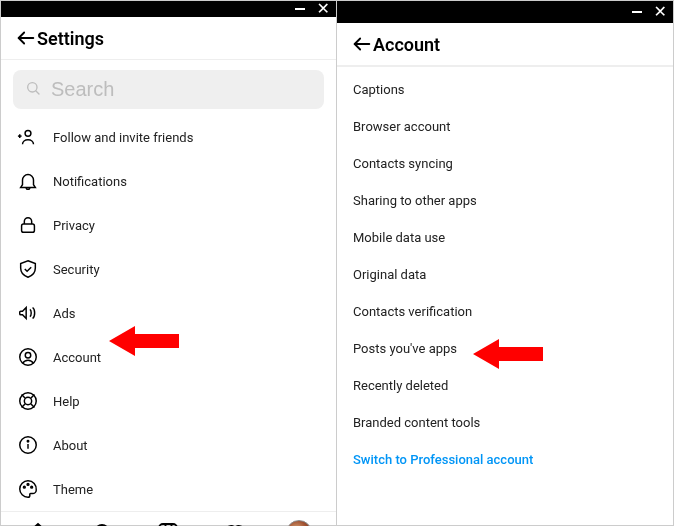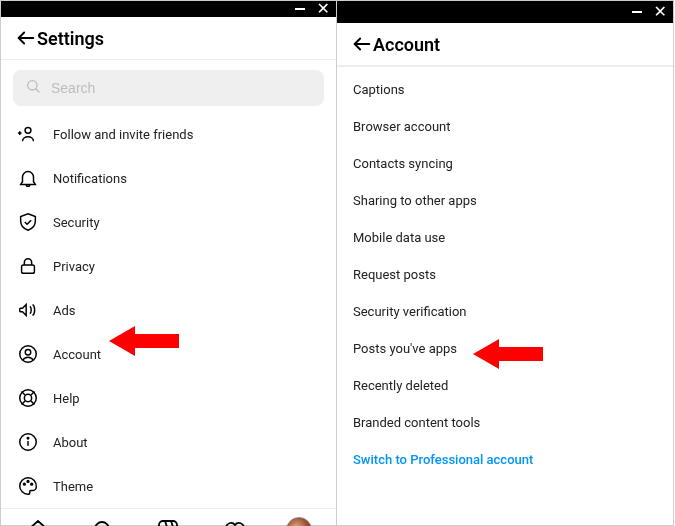--- a/index.html
+++ b/index.html
@@ -61,21 +61,21 @@
     align-items: center;
     padding: 8px 12px;
     gap: 10px;
     color: #8e8e8e;
     font-size: 15px;
   }
   .search-box input {
     border: none;
     background: transparent;
     outline: none;
-    font-size: 14px;
+    font-size: 20px;
     color: #333;
     flex: 1;
   }
   .search-box input::placeholder { color: #bdbdbd; }
   .list {
     display: flex;
     flex-direction: column;
   }
   .row {
     display: flex;
@@ -158,34 +158,34 @@
           <svg width="22" height="22" viewBox="0 0 24 24" fill="none" stroke="#000" stroke-width="1.6">
             <path d="M18 16v-5a6 6 0 10-12 0v5l-2 3h16z"></path>
             <path d="M10 19a2 2 0 004 0"></path>
           </svg>
         </span>
       <span class="label">Notifications</span>
     </div>
     <div class="row">
       <span class="icon">
           <svg width="22" height="22" viewBox="0 0 24 24" fill="none" stroke="#000" stroke-width="1.6">
+            <rect x="5" y="11" width="14" height="9" rx="2"></rect>
+            <path d="M8 11V8a4 4 0 018 0v3"></path>
+          </svg>
+        </span>
+      <span class="label">Privacy</span>
+    </div>
+    <div class="row">
+      <span class="icon">
+          <svg width="22" height="22" viewBox="0 0 24 24" fill="none" stroke="#000" stroke-width="1.6">
             <path d="M12 3l8 3v5c0 5-3.5 8.5-8 10-4.5-1.5-8-5-8-10V6z"></path>
             <polyline points="8.5 12 11 14.5 15.5 10"></polyline>
           </svg>
         </span>
       <span class="label">Security</span>
-    </div>
-    <div class="row">
-      <span class="icon">
-          <svg width="22" height="22" viewBox="0 0 24 24" fill="none" stroke="#000" stroke-width="1.6">
-            <rect x="5" y="11" width="14" height="9" rx="2"></rect>
-            <path d="M8 11V8a4 4 0 018 0v3"></path>
-          </svg>
-        </span>
-      <span class="label">Privacy</span>
     </div>
     <div class="row">
       <span class="icon">
           <svg width="22" height="22" viewBox="0 0 24 24" fill="none" stroke="#000" stroke-width="1.6">
             <path d="M3 11v2a1 1 0 001 1h2l4 4V6L6 10H4a1 1 0 00-1 1z"></path>
             <path d="M14 8c2 1 2 7 0 8"></path>
             <path d="M17 6c3 2 3 10 0 12"></path>
           </svg>
         </span>
       <span class="label">Ads</span>
@@ -300,24 +300,24 @@
     <div class="row">
         <span class="label">Contacts syncing</span>
       </div>
     <div class="row">
         <span class="label">Sharing to other apps</span>
       </div>
     <div class="row">
         <span class="label">Mobile data use</span>
       </div>
     <div class="row">
-        <span class="label">Request posts</span>
-      </div>
-    <div class="row">
-        <span class="label">Security verification</span>
+        <span class="label">Original data</span>
+      </div>
+    <div class="row">
+        <span class="label">Contacts verification</span>
       </div>
     <div class="row">
         <span class="label">Posts you've apps</span>
       </div>
     <div class="row">
         <span class="label">Recently deleted</span>
       </div>
     <div class="row">
         <span class="label">Branded content tools</span>
       </div>

